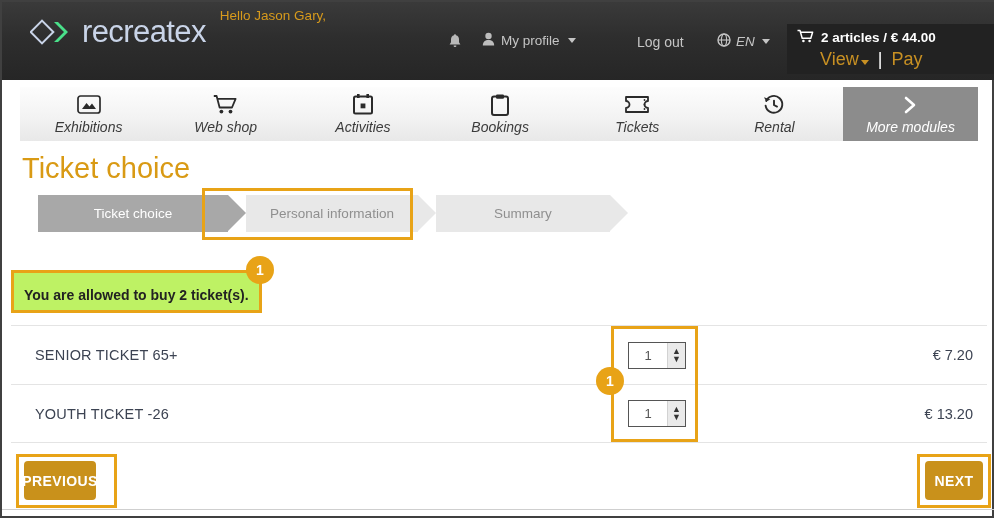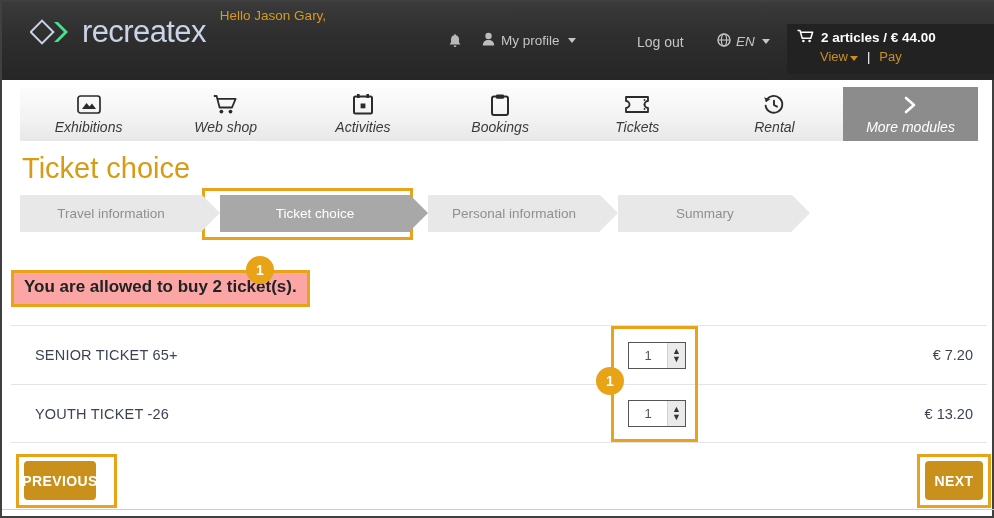--- a/index.html
+++ b/index.html
@@ -72,21 +72,21 @@
     background: #222222;
     padding: 5px 0 0 10px;
   }
   .cart-line1 {
     color: #ffffff; font-size: 13.5px; font-weight: bold;
     display: flex; align-items: center; gap: 7px; white-space: nowrap;
   }
   .cart-line2 {
     margin-top: 3px; padding-left: 23px;
     display: flex; align-items: center; gap: 9px;
-    color: #c89023; font-size: 13px;
+    color: #c89023; font-size: 18px;
   }
   .cart-sep { color: #ffffff; }
 
   
   .nav {
     position: absolute; left: 18px; top: 85px;
     width: 958px; height: 54px;
     background: linear-gradient(180deg, #fdfdfd 0%, #f3f3f3 55%, #e8e8e8 100%);
     display: flex; align-items: stretch;
   }
@@ -133,23 +133,23 @@
   .step-hl {
     position: absolute; left: 200px; top: 186px;
     width: 211px; height: 52px;
     border: 3px solid #e8a317; background: transparent;
     pointer-events: none;
   }
 
   .alert-box {
     position: absolute; left: 9px; top: 268px;
     border: 3px solid #e8a317;
-    background: #fca5a5;
-    padding: 4px 10px 7px 10px;
-    font-size: 17px; font-weight: bold; color: #222222;
+    background: #bef264;
+    padding: 14px 10px 7px 10px;
+    font-size: 14px; font-weight: bold; color: #222222;
     white-space: nowrap;
   }
   .badge {
     position: absolute;
     width: 28px; height: 28px; border-radius: 50%;
     background: #e8a317; color: #ffffff;
     display: flex; align-items: center; justify-content: center;
     font-size: 14px; font-weight: bold;
   }
   .badge-1 { left: 244px; top: 254px; }
@@ -367,23 +367,20 @@
           <path d="M3 3 L11 10 L3 17" fill="none" stroke="#ffffff" stroke-width="2.6" stroke-linecap="round" stroke-linejoin="round"></path>
         </svg>
       </span>
       <span class="nav-label">More modules</span>
     </div>
   </div>
 
   <div class="title">Ticket choice</div>
 
   <div class="steps">
-    <div class="step s1">
-      <span>Travel information</span>
-    </div>
     <div class="step s2">
       <span>Ticket choice</span>
     </div>
     <div class="step s3">
       <span>Personal information</span>
     </div>
     <div class="step s4">
       <span>Summary</span>
     </div>
   </div>

